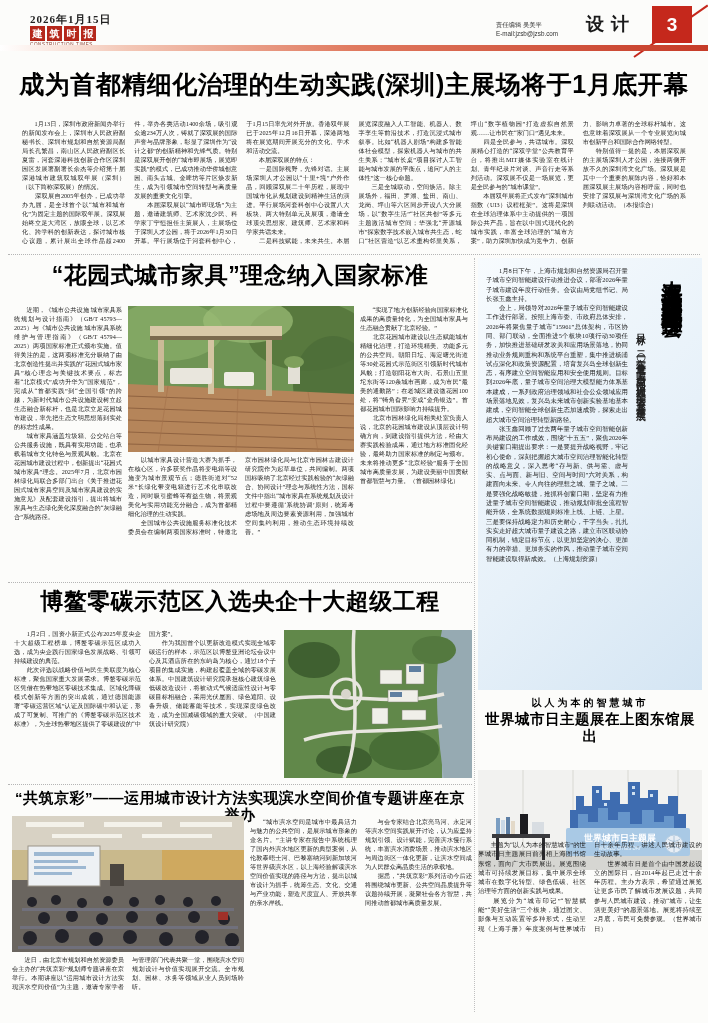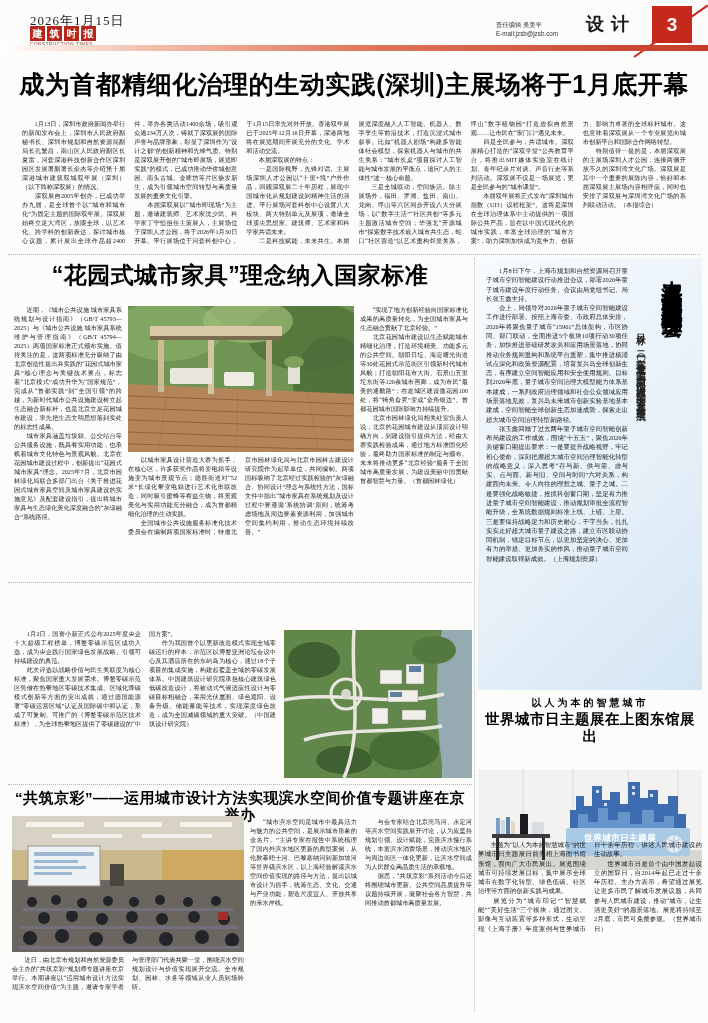--- a/index.html
+++ b/index.html
@@ -8,21 +8,21 @@
   .abs{position:absolute;}
   .bodytext{font-size:6.2px;line-height:1.45;text-align:justify;white-space:pre-wrap;
             overflow:hidden;color:#1c1c1c;}
   .cols2{column-count:2;column-gap:8px;}
   .cols6{column-count:6;column-gap:9px;}
   .headline{font-family:"Liberation Sans",sans-serif;font-weight:800;text-align:center;
             color:#000;letter-spacing:0.5px;line-height:1.15;}
   .rule-dot{border-top:1px dotted #b5b5b5;height:0;}
   .vrule-dot{border-left:1px dotted #c0c0c0;width:0;}
   
-  .m-date{font-size:13px;font-weight:normal;color:#222;letter-spacing:1px;}
+  .m-date{font-size:11px;font-weight:bold;color:#222;letter-spacing:1px;}
   .logo-row{display:flex;gap:2px;}
   .logo-sq{width:15px;height:15px;background:#b5271b;color:#fff;font-size:10px;line-height:15px;
            text-align:center;font-family:"Liberation Serif",serif;font-weight:bold;}
   .logo-en{font-size:4.6px;letter-spacing:.6px;color:#8a3a2a;font-family:"Liberation Sans",sans-serif;margin-top:1px;}
   .grad-bar{background:linear-gradient(to right,#ffffff 0%,#f3c7b6 18%,#e07a5f 50%,#c63b28 100%);}
   .ed-block{font-size:6.3px;color:#333;text-align:left;line-height:1.5;font-family:"Liberation Sans",sans-serif;}
   .sec-title{font-size:18px;font-weight:bold;letter-spacing:7px;color:#1a1a1a;font-family:"Liberation Serif",serif;}
   .pageno{background:#c5281c;color:#fff;font-size:19px;font-weight:bold;text-align:center;
           font-family:"Liberation Sans",sans-serif;}
   .diag{background:#c5281c;transform-origin:left center;}
@@ -113,20 +113,21 @@
   </div>
 
   <div class="abs bodytext cols2" style="left:128px;top:456px;width:226px;height:120px;">　　以城市家具设计营造大赛为抓手，在核心区，许多获奖作品将变电箱等设施变为城市景观节点；德胜街道对“52米”长绿化带变电箱进行艺术化串联改造，同时吸引蜜蜂等有益生物，将景观美化与实用功能充分融合，成为首都精细化治理的生动实践。
 　　全国城市公共设施服务标准化技术委员会在编制两项国家标准时，特邀北京市园林绿化局与北京市园林古建设计研究院作为起草单位，共同编制。两项国标吸纳了北京经过实践检验的“灰绿融合、协同设计”理念与系统性方法，国标文件中指出“城市家具在系统规划及设计过程中要遵循‘系统协调’原则，统筹考虑场地及周边要素资源利用，加强城市空间集约利用，推动生态环境持续改善。”</div>
   <div class="abs bodytext" style="left:360px;top:306px;width:108px;height:270px;">　　“实现了地方创新经验向国家标准化成果的高质量转化，为全国城市家具与生态融合贡献了北京经验。”
 　　北京花园城市建设以生态赋能城市精细化治理，打造环境精美、功能多元的公共空间。朝阳日坛、海淀曙光街道等30处花园式示范街区引领新时代城市风貌；打造朝阳花市大街、石景山五里坨东街等120条城市画廊，成为市民“最美的通勤路”；在老城区建设微花园100处，将“犄角旮旯”变成“金角银边”。首都花园城市国际影响力持续提升。
 　　北京市园林绿化局相关处室负责人说，北京的花园城市建设从顶层设计明确方向，到建设指引提供方法，经由大赛实践检验成果，通过地方标准固化经验，最终助力国家标准的制定与颁布。未来将推动更多“北京经验”服务于全国城市高质量发展，为建设美丽中国贡献首都智慧与力量。（首都园林绿化）</div>
 
   <div class="abs rule-dot" style="left:8px;top:582px;width:464px;"></div>
 
+  <div class="abs headline" style="left:8px;top:588px;width:464px;font-size:23px;">博鳌零碳示范区入选央企十大超级工程</div>
   <div class="abs bodytext cols2" style="left:14px;top:630px;width:262px;height:148px;">　　1月2日，国资小新正式公布2025年度央企十大超级工程榜单，博鳌零碳示范区成功入选，成为央企践行国家绿色发展战略、引领可持续建设的典范。
 　　此次评选以战略价值与民生关联度为核心标准，聚焦国家重大发展需求。博鳌零碳示范区凭借在热带地区零碳技术集成、区域化降碳模式创新等方面的突出成就，通过德国能源署“零碳运营区域”认证及国际碳中和认证，形成了可复制、可推广的《博鳌零碳示范区技术标准》，为全球热带地区提供了零碳建设的“中国方案”。
 　　作为我国首个以更新改造模式实现全域零碳运行的样本，示范区以博鳌亚洲论坛会议中心及其酒店所在的东屿岛为核心，通过18个子项目的集成实施，构建起覆盖全域的零碳发展体系。中国建筑设计研究院承担核心建筑绿色低碳改造设计，将被动式气候适应性设计与零碳目标相融合，采用光伏屋面、绿色遮阳、设备升级、储能蓄能等技术，实现深度绿色改造，成为全国减碳领域的重大突破。（中国建筑设计研究院）</div>
 
   <div class="abs" style="left:284px;top:630px;width:188px;height:148px;">
     <svg width="188" height="148" viewBox="0 0 188 148">
       <rect width="188" height="148" fill="#61884a"></rect>
       <rect x="158" y="0" width="30" height="148" fill="#9fb3ba"></rect>
       <path d="M158,0 C150,40 152,100 160,148 L188,148 L188,0 Z" fill="#96aab2"></path>
       <ellipse cx="30" cy="30" rx="26" ry="18" fill="#3f6030"></ellipse>

